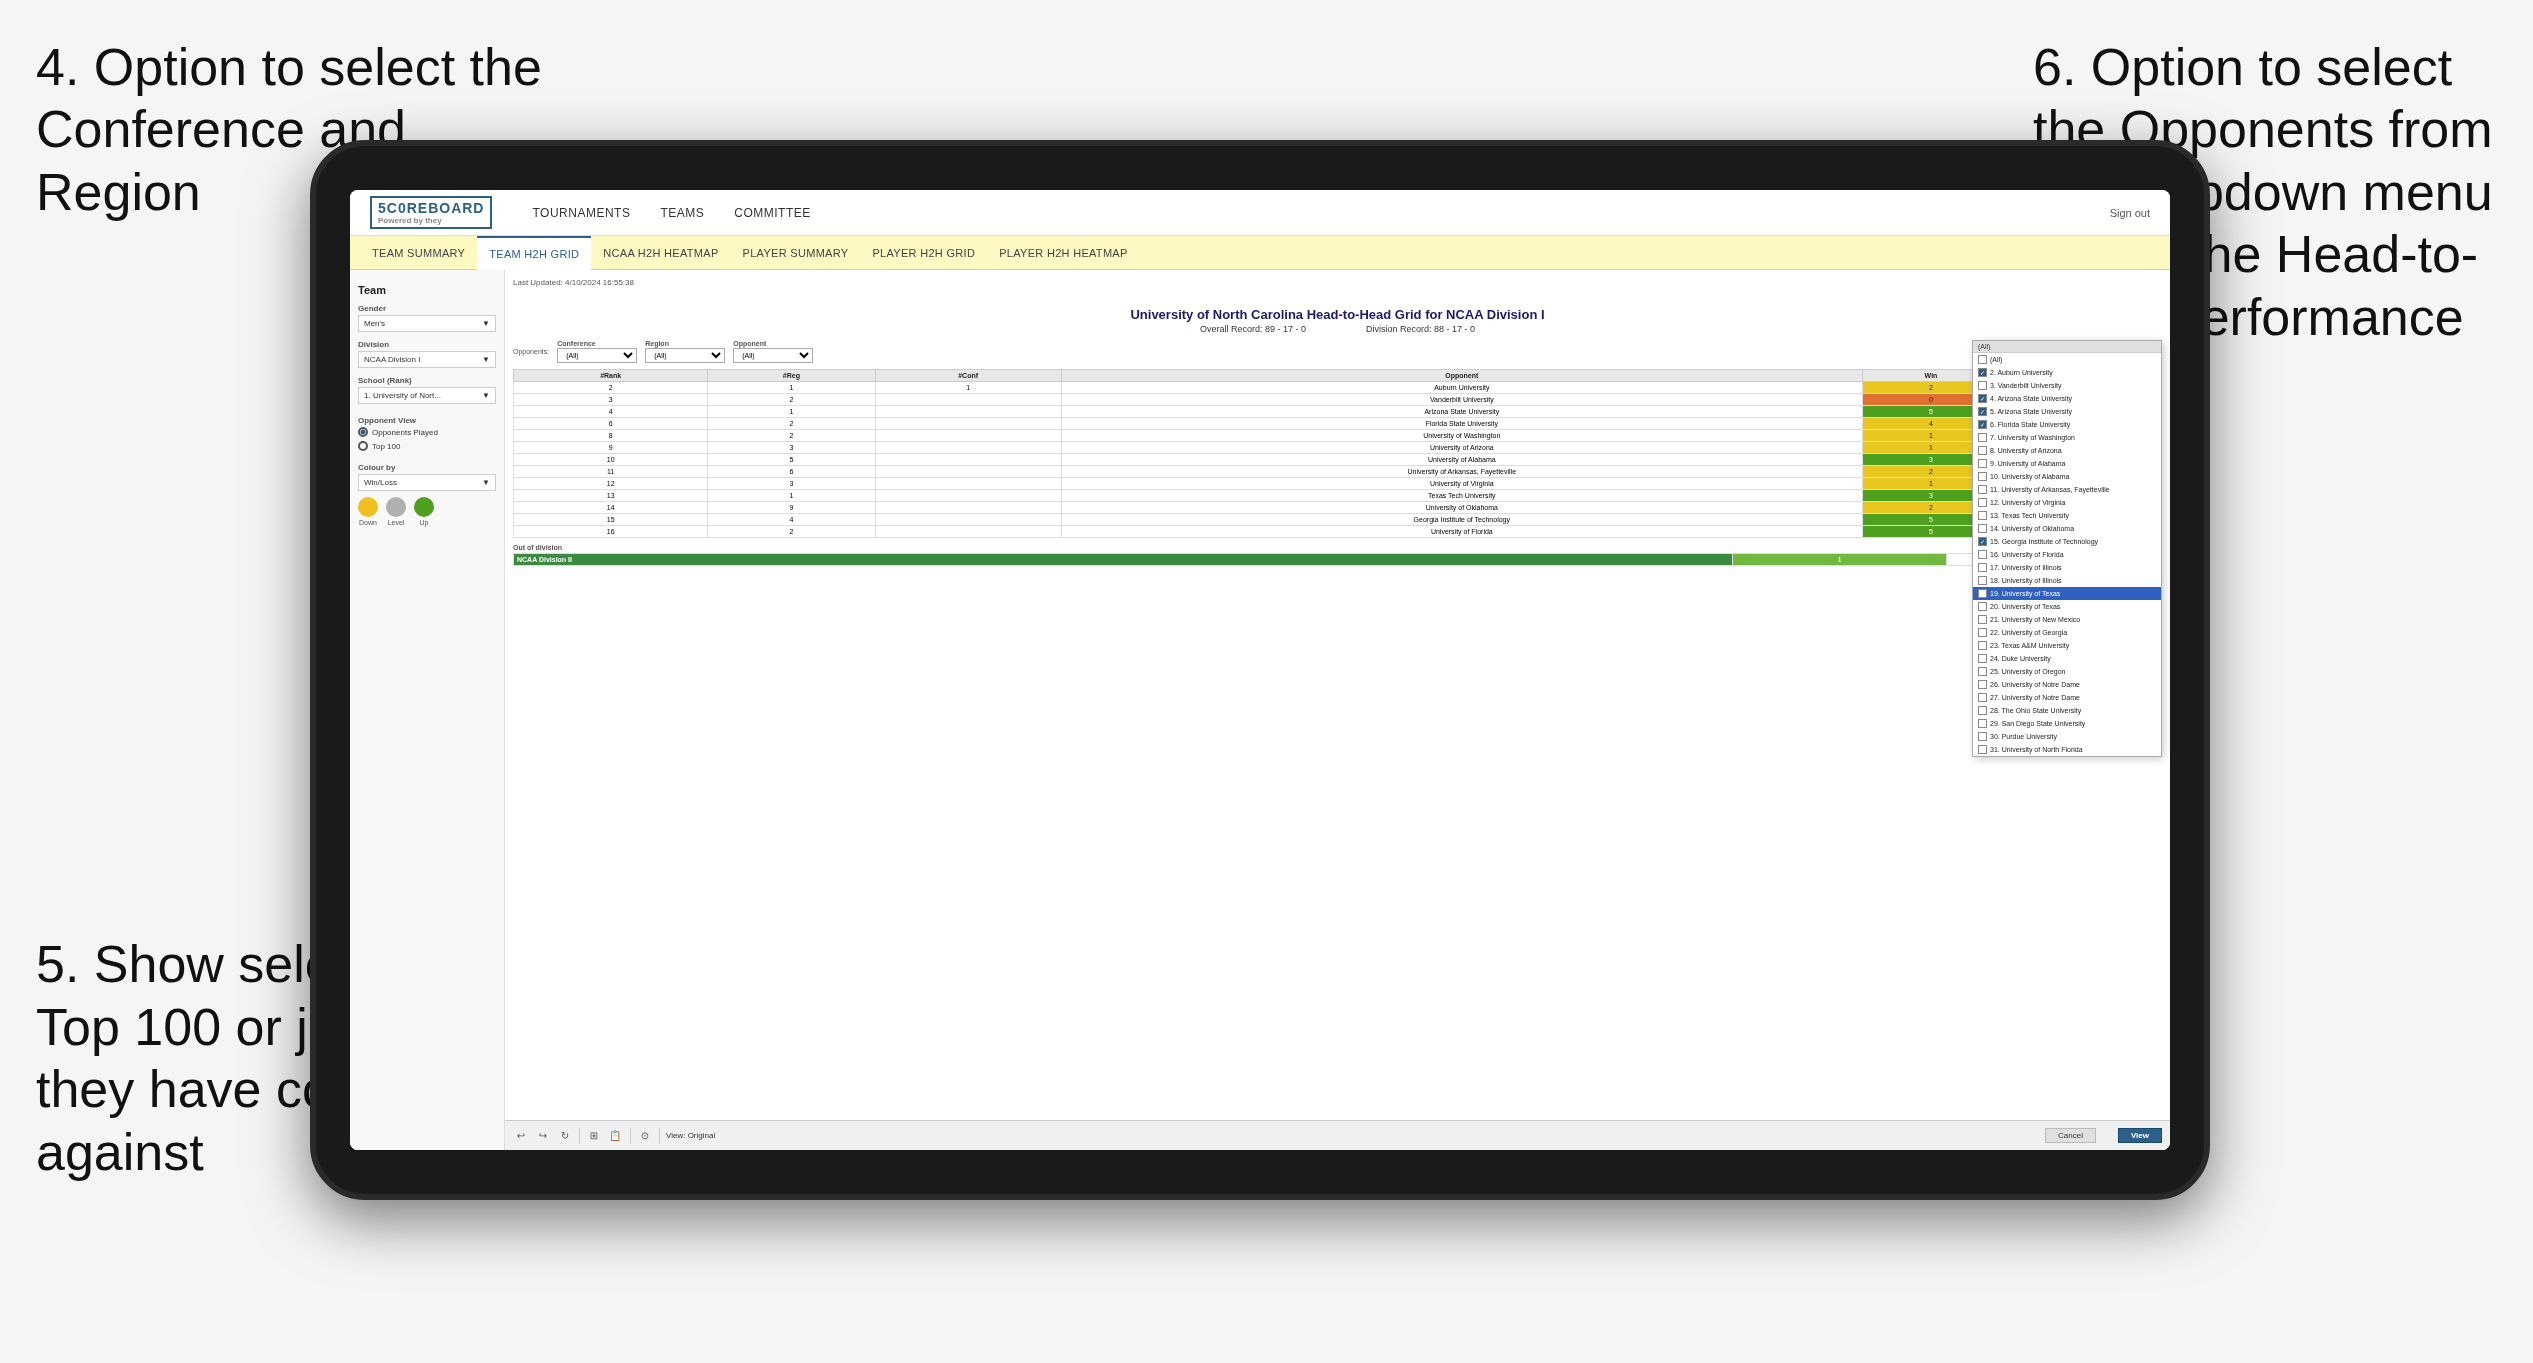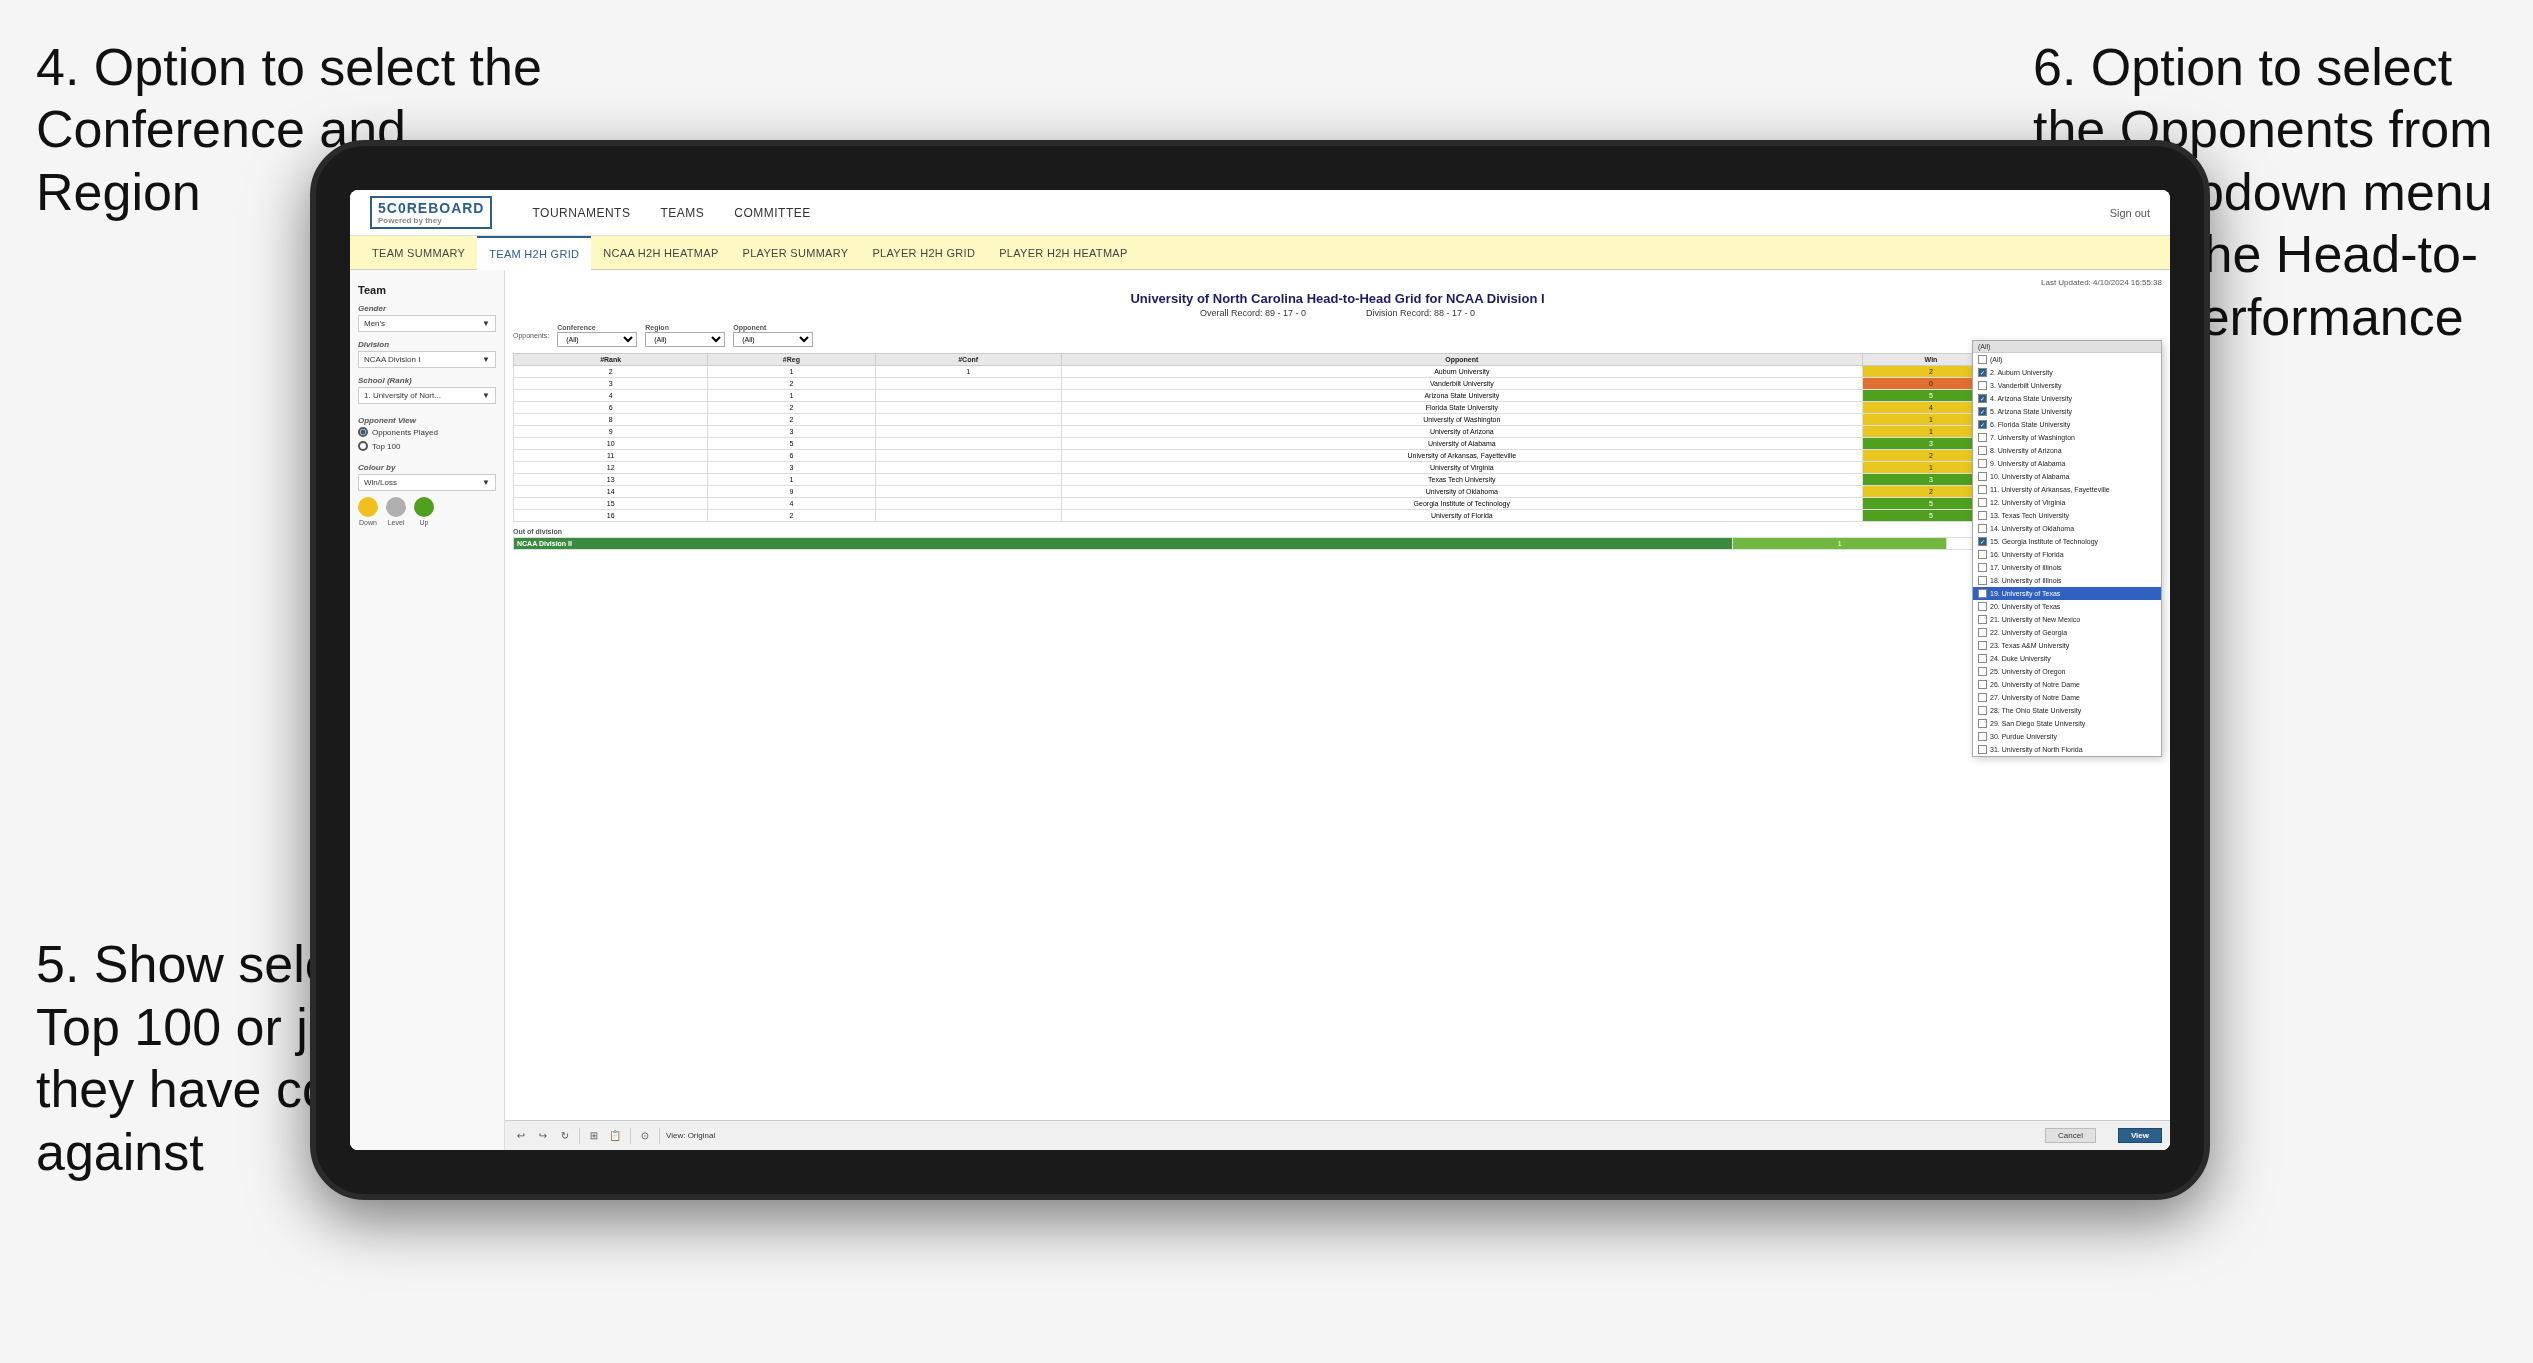--- a/index.html
+++ b/index.html
@@ -155,21 +155,20 @@
       padding: 10px 8px;
       font-size: 9px;
     }
 
     .sidebar-label {
       color: #555;
       font-size: 8px;
       font-weight: 600;
       margin-bottom: 2px;
       margin-top: 8px;
-      font-style: italic;
     }
 
     .sidebar-field {
       background: #fff;
       border: 1px solid #ccc;
       padding: 3px 5px;
       font-size: 8px;
       color: #333;
       width: 100%;
       margin-bottom: 4px;
@@ -255,22 +254,21 @@
       flex: 1;
       background: #fff;
       padding: 8px;
       overflow: hidden;
       position: relative;
     }
 
     .table-header-info {
       font-size: 8px;
       color: #555;
-      margin-bottom: 4px;
-      text-align: right;
+      margin-bottom: 20px;
     }
 
     .table-title {
       font-size: 13px;
       font-weight: bold;
       color: #1a1a6e;
       text-align: center;
       margin-bottom: 2px;
     }
 

